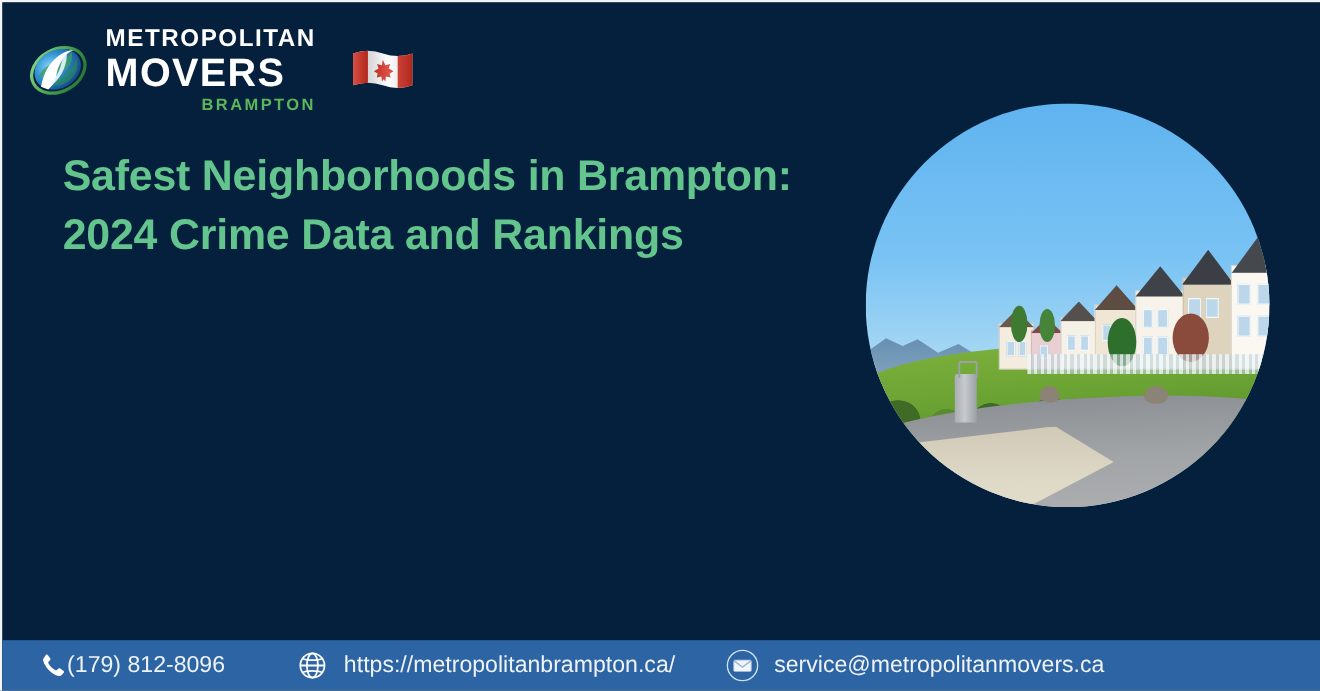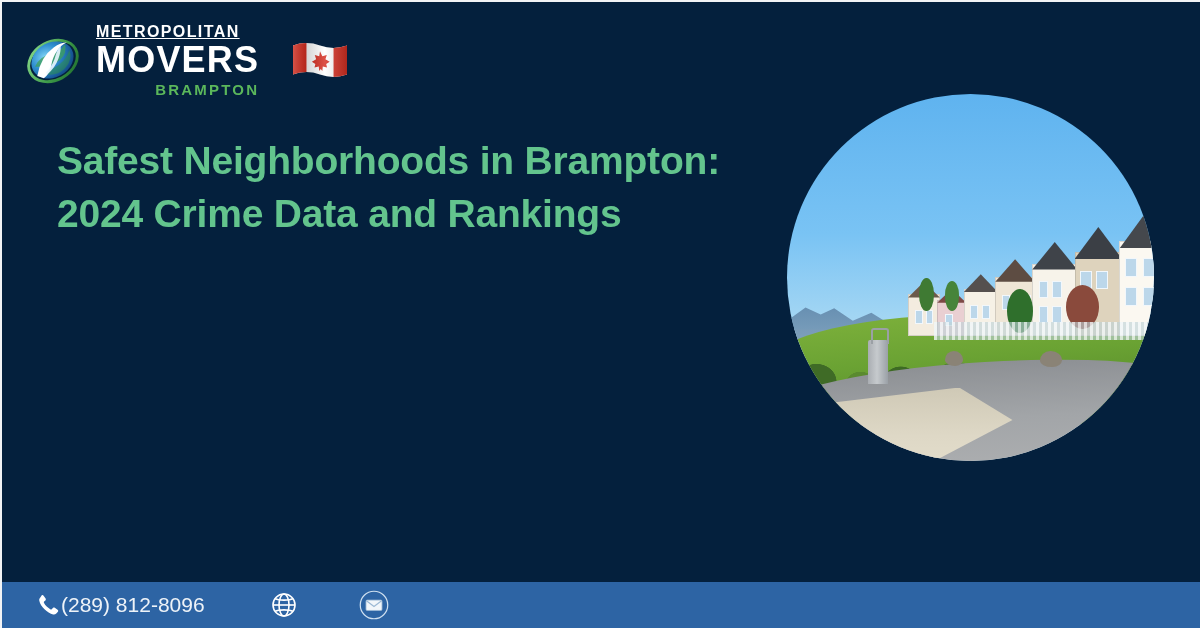--- a/index.html
+++ b/index.html
@@ -37,25 +37,24 @@
     flex: 0 0 auto;
   }
   .logo-wordmark {
     display: flex;
     flex-direction: column;
     align-items: flex-start;
     line-height: 1;
   }
   .wm-metropolitan {
     color: #ffffff;
-    font-size: 16px;
+    font-size: 22px;
     font-weight: 700;
     letter-spacing: 1.4px;
     font-stretch: condensed;
-    text-decoration: underline;
   }
   .wm-movers {
     color: #ffffff;
     font-size: 36px;
     font-weight: 700;
     letter-spacing: 1.2px;
     margin-top: 2px;
   }
   .wm-brampton {
     color: #5bb75b;
@@ -402,41 +401,43 @@
   </div>
 
   <div class="contact-bar">
 
     <a class="contact-item ci-phone" href="#" style="text-decoration:none;">
       <span class="ci-icon">
         <svg viewBox="0 0 24 24" width="24" height="24" aria-hidden="true">
           <path fill="#ffffff" d="M6.6 2.4c.6-.5 1.5-.4 2 .3l2 2.8c.4.6.3 1.4-.2 1.9l-1.3 1.2c-.3.3-.4.7-.2 1.1.6 1.3 1.6 2.7 2.8 3.9 1.2 1.2 2.6 2.2 3.9 2.8.4.2.8.1 1.1-.2l1.2-1.3c.5-.5 1.3-.6 1.9-.2l2.8 2c.7.5.8 1.4.3 2l-1.6 1.8c-.8.9-2 1.3-3.2 1-2.9-.6-6-2.6-8.6-5.2C6.9 13.7 4.9 10.6 4.3 7.7c-.3-1.2.1-2.4 1-3.2z"></path>
         </svg>
       </span>
-      <span>(289) 812-8096</span>
+      <span>(179) 812-8096</span>
     </a>
 
     <a class="contact-item ci-site" href="#" style="text-decoration:none;">
       <span class="ci-icon">
         <svg viewBox="0 0 28 28" width="28" height="28" aria-hidden="true">
           <g fill="none" stroke="#ffffff" stroke-width="1.6">
             <circle cx="14" cy="14" r="11"></circle>
             <ellipse cx="14" cy="14" rx="5" ry="11"></ellipse>
             <line x1="3" y1="14" x2="25" y2="14"></line>
             <path d="M5.2 7.6 C8.6 9.6 19.4 9.6 22.8 7.6"></path>
             <path d="M5.2 20.4 C8.6 18.4 19.4 18.4 22.8 20.4"></path>
           </g>
         </svg>
       </span>
+      <span>https://metropolitanbrampton.ca/</span>
     </a>
 
     <a class="contact-item ci-mail" href="#" style="text-decoration:none;">
       <span class="ci-icon">
         <svg viewBox="0 0 34 34" width="32" height="32" aria-hidden="true">
           <circle cx="17" cy="17" r="14.6" fill="none" stroke="#cfe0f0" stroke-width="1.3"></circle>
           <rect x="8.5" y="11.8" width="17" height="11" rx="1.3" fill="#f2f6fa" stroke="#9bb8d4" stroke-width="0.9"></rect>
           <path d="M8.9 12.5 L17 18.6 L25.1 12.5" fill="none" stroke="#9bb8d4" stroke-width="1.3"></path>
         </svg>
       </span>
+      <span>service@metropolitanmovers.ca</span>
     </a>
 
   </div>
 </div>
 
 </body></html>

